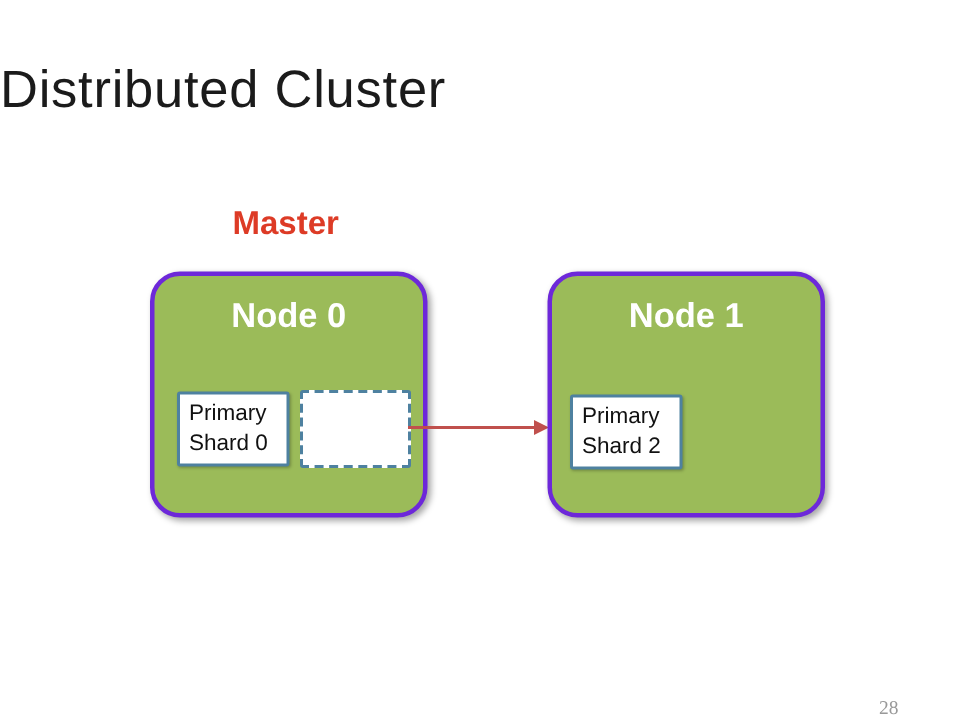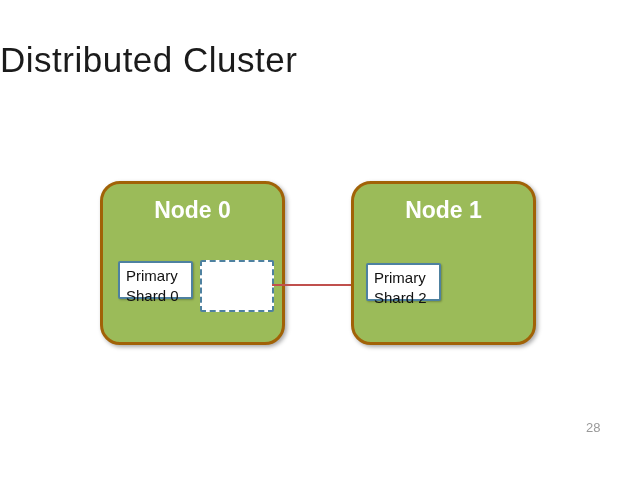--- a/index.html
+++ b/index.html
@@ -33,45 +33,45 @@
     font-size: 22px;
     font-weight: 700;
     color: var(--master_red, #dd3b26);
   }
   .node-box {
     position: absolute;
     top: 181px;
     width: 185px;
     height: 164px;
     background: var(--node_green, #9bbb59);
-    border: 3px solid #a16207;
+    border: 3px solid #6d28d9;
     border-radius: 20px;
     box-shadow: 2px 2px 4px rgba(0,0,0,0.35);
     box-sizing: border-box;
   }
   .node-0 { left: 100px; }
-  .node-1 { left: 351px; }
+  .node-1 { left: 365px; }
   .node-label {
     position: absolute;
     top: 13px;
     left: 0;
     width: 100%;
     text-align: center;
     font-size: 23px;
     font-weight: 700;
     color: #ffffff;
   }
   .shard-box {
     position: absolute;
     background: #ffffff;
     border: 2px solid var(--shard_border, #4e81a0);
     border-radius: 2px;
     box-sizing: border-box;
     width: 75px;
-    height: 38px;
+    height: 50px;
     padding: 3px 0 0 6px;
     font-size: 15px;
     line-height: 20px;
     color: #111111;
     box-shadow: 1px 1px 2px rgba(0,0,0,0.25);
   }
   .shard-primary-0 { left: 15px; top: 77px; }
   .shard-primary-1 { left: 12px; top: 79px; }
   .empty-slot {
     position: absolute;
@@ -105,32 +105,34 @@
     top: -4px;
     width: 0;
     height: 0;
     border-top: 5px solid transparent;
     border-bottom: 5px solid transparent;
     border-left: 10px solid var(--arrow_red, #c0504d);
   }
   .page-number {
     position: absolute;
     left: 586px;
-    top: 420px;
+    top: 464px;
     font-size: 13px;
     color: var(--page_number_gray, #999999);
+    font-family: Liberation Serif, serif;
   }
 </style>
 </head>
 <body>
 
 <div class="slide">
 
   <div class="slide-title">Distributed Cluster</div>
 
+  <div class="master-label">Master</div>
 
   <div class="node-box node-0">
     <div class="node-label">Node 0</div>
     <div class="shard-box shard-primary-0">Primary Shard 0</div>
     <div class="empty-slot"></div>
   </div>
 
   <div class="arrow">
     <div class="arrow-line"></div>
     <div class="arrow-head"></div>

